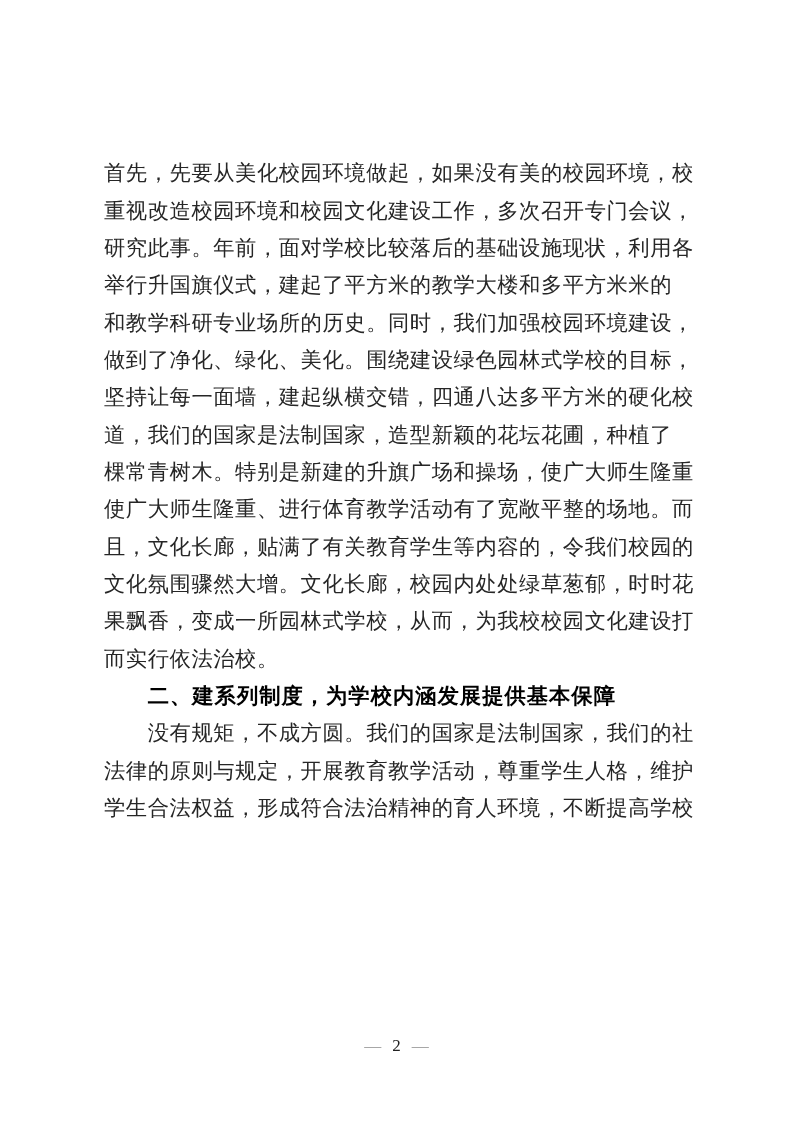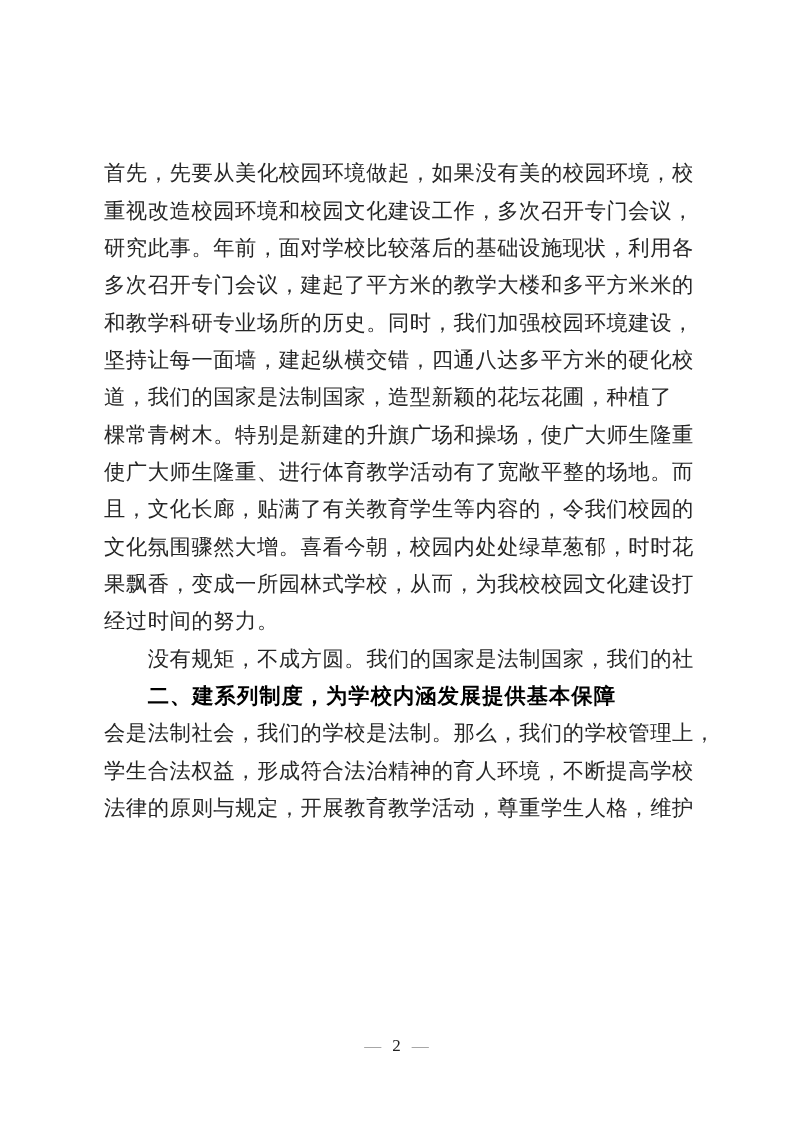--- a/index.html
+++ b/index.html
@@ -60,34 +60,34 @@
 </style>
 </head>
 <body>
 
 <div class="page" style="--page-bg: #ffffff; --text-color: #262626; --heading-color: #000000;">
 
   <div class="text-block" id="lines-container">
       <div class="line">首先，先要从美化校园环境做起，如果没有美的校园环境，校</div>
       <div class="line">重视改造校园环境和校园文化建设工作，多次召开专门会议，</div>
       <div class="line">研究此事。年前，面对学校比较落后的基础设施现状，利用各</div>
-      <div class="line">多次召开专门会议，建起了平方米的教学大楼和多平方米米的</div>
+      <div class="line">举行升国旗仪式，建起了平方米的教学大楼和多平方米米的</div>
       <div class="line">和教学科研专业场所的历史。同时，我们加强校园环境建设，</div>
+      <div class="line">做到了净化、绿化、美化。围绕建设绿色园林式学校的目标，</div>
       <div class="line">坚持让每一面墙，建起纵横交错，四通八达多平方米的硬化校</div>
       <div class="line">道，我们的国家是法制国家，造型新颖的花坛花圃，种植了</div>
       <div class="line">棵常青树木。特别是新建的升旗广场和操场，使广大师生隆重</div>
       <div class="line">使广大师生隆重、进行体育教学活动有了宽敞平整的场地。而</div>
       <div class="line">且，文化长廊，贴满了有关教育学生等内容的，令我们校园的</div>
-      <div class="line">文化氛围骤然大增。喜看今朝，校园内处处绿草葱郁，时时花</div>
+      <div class="line">文化氛围骤然大增。文化长廊，校园内处处绿草葱郁，时时花</div>
       <div class="line">果飘香，变成一所园林式学校，从而，为我校校园文化建设打</div>
-      <div class="line">经过时间的努力。</div>
+      <div class="line">而实行依法治校。</div>
+      <div class="line heading indent">二、建系列制度，为学校内涵发展提供基本保障</div>
       <div class="line indent">没有规矩，不成方圆。我们的国家是法制国家，我们的社</div>
-      <div class="line heading indent">二、建系列制度，为学校内涵发展提供基本保障</div>
-      <div class="line">会是法制社会，我们的学校是法制。那么，我们的学校管理上，</div>
+      <div class="line">法律的原则与规定，开展教育教学活动，尊重学生人格，维护</div>
       <div class="line">学生合法权益，形成符合法治精神的育人环境，不断提高学校</div>
-      <div class="line">法律的原则与规定，开展教育教学活动，尊重学生人格，维护</div>
     </div>
 
   <div class="footer">
     <span class="dash">—</span><span class="num">2</span><span class="dash">—</span>
   </div>
 
 </div>
 
 </body></html>

